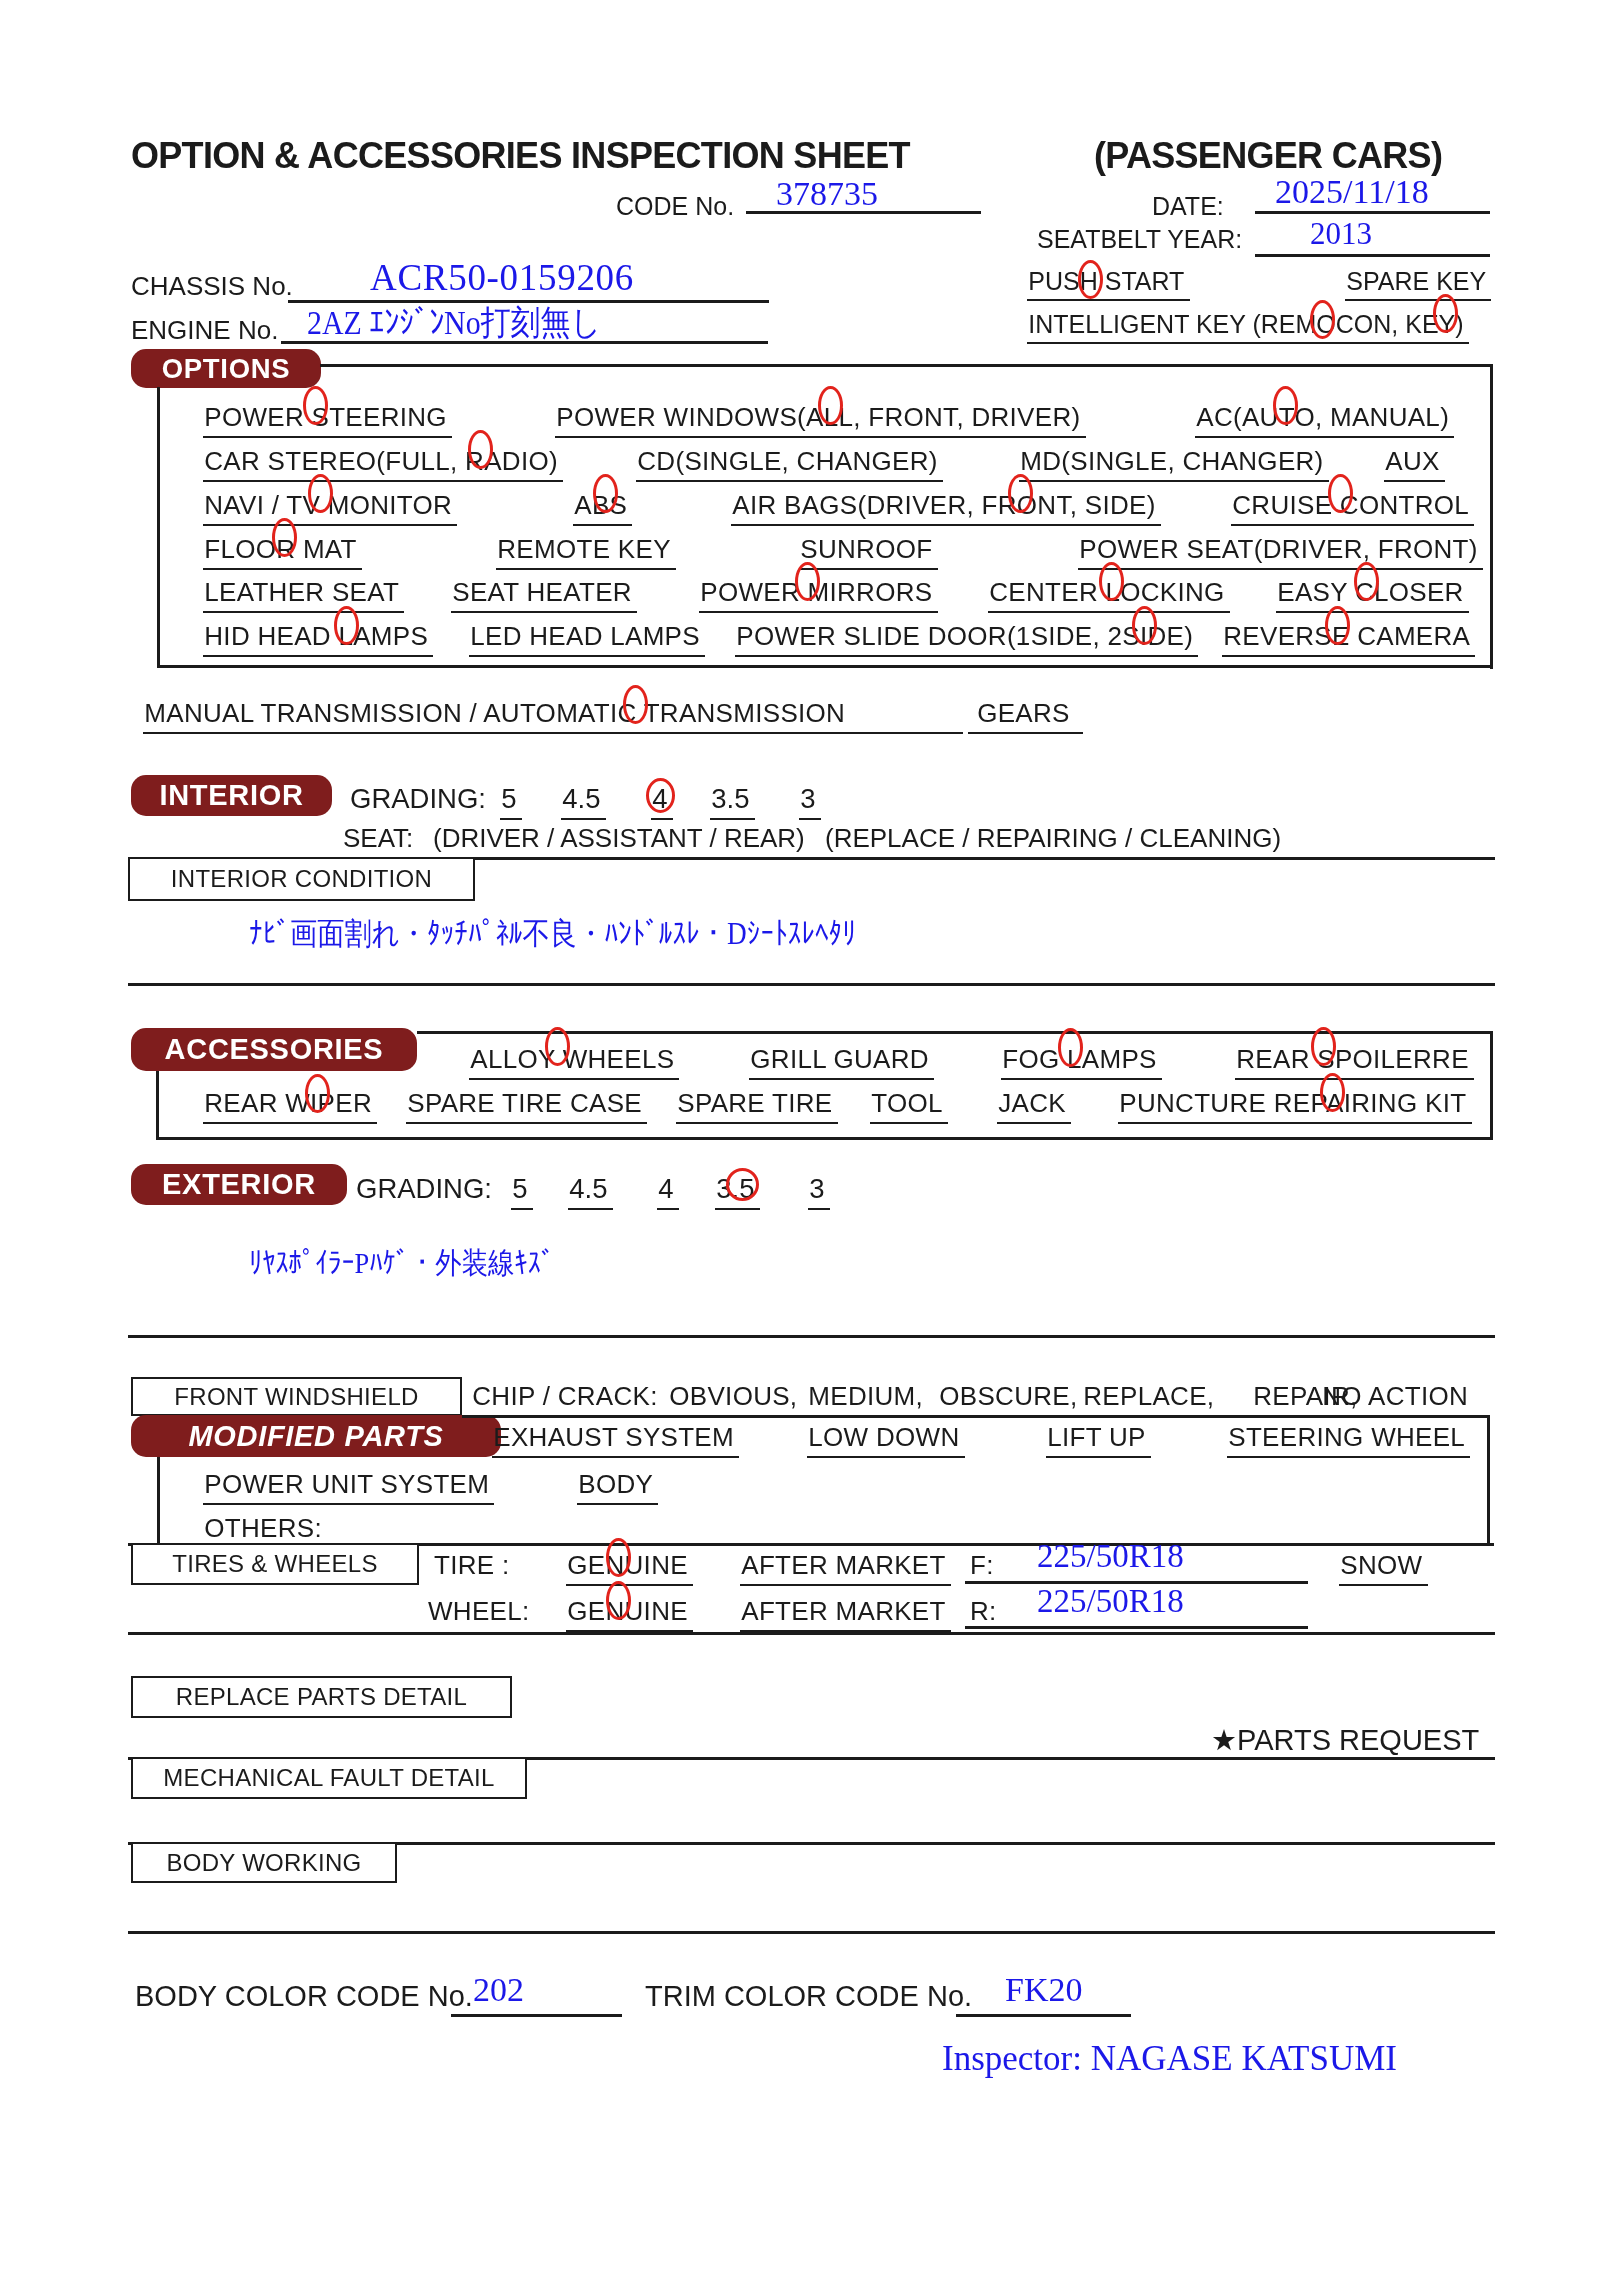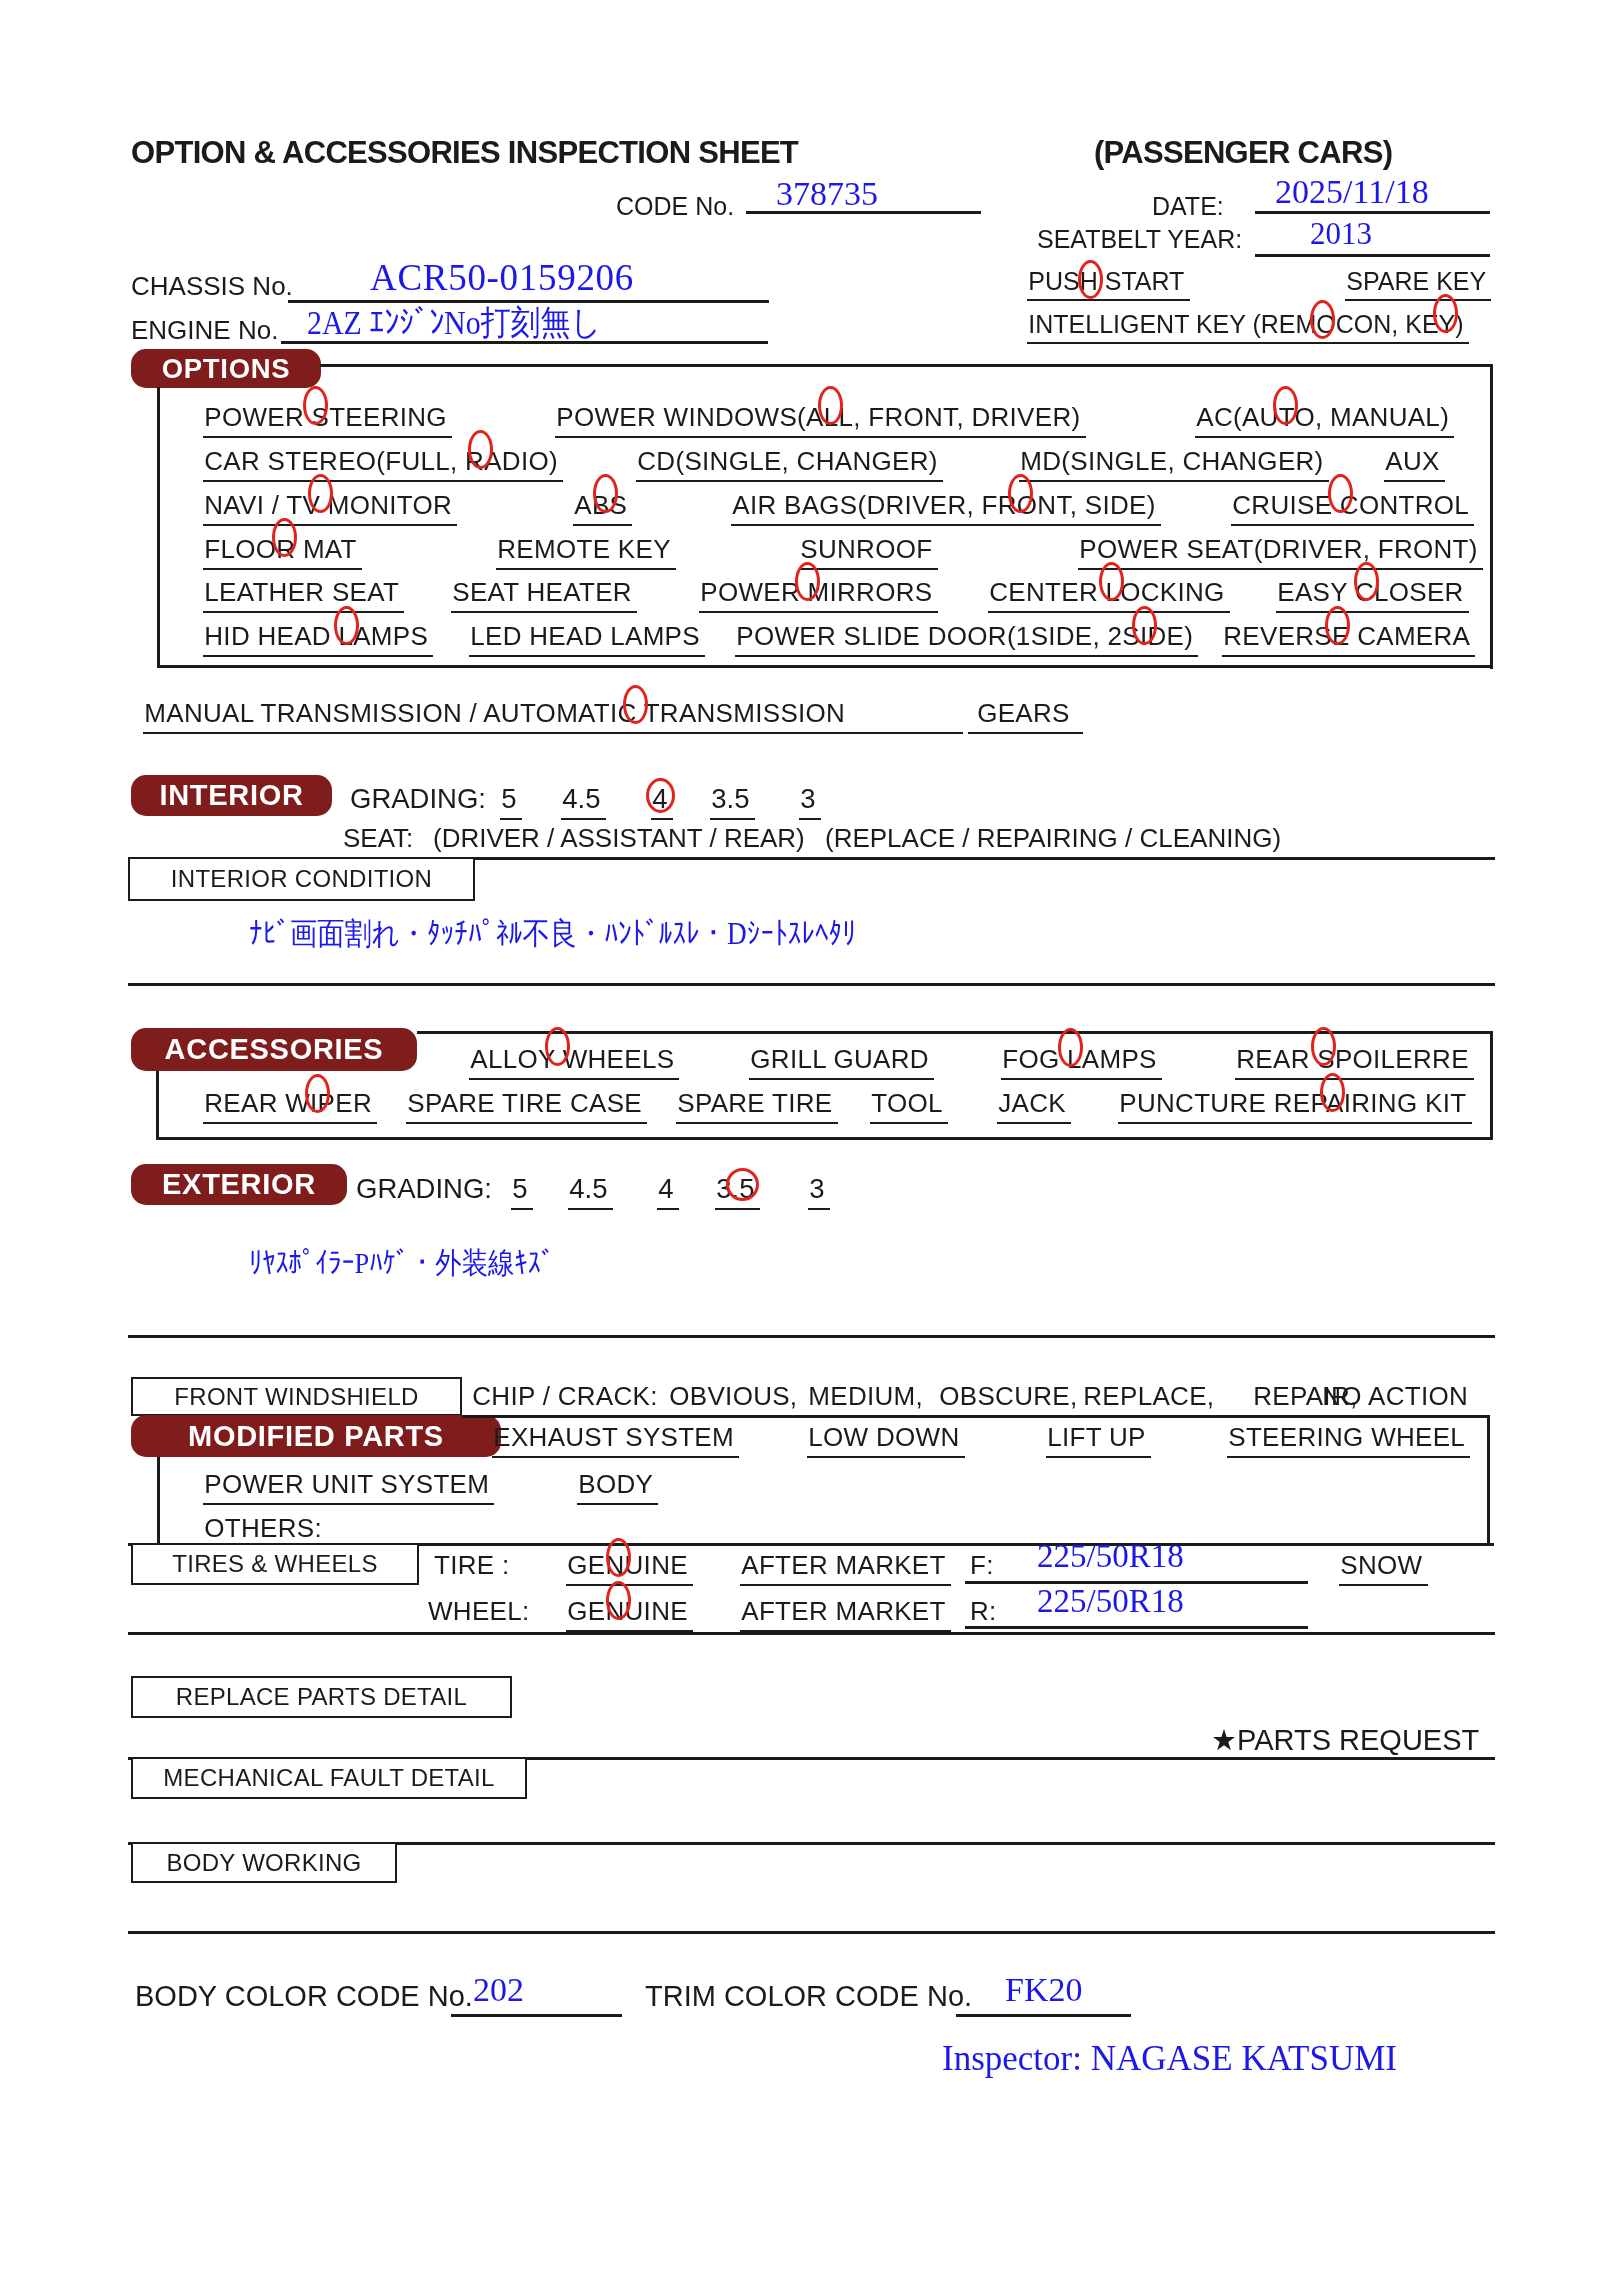--- a/index.html
+++ b/index.html
@@ -27,21 +27,21 @@
     font-size:24px;letter-spacing:0.3px;box-sizing:border-box;
   }
   .line{position:absolute;background:#1b1b1b;height:3.3px;}
   .vline{position:absolute;background:#1b1b1b;width:2.6px;}
   .blue{color:#1b18e8;font-family:"Liberation Serif", serif;}
   .bluejp{color:#1b18e8;font-family:"Liberation Serif", serif;transform:scaleX(0.88);transform-origin:0 50%;}
   .circle{
     position:absolute;border:3.9px solid #e2231c;border-radius:50%;
     width:25px;height:39px;box-sizing:border-box;background:transparent;
   }
-  .title{font-size:31px;font-weight:bold;letter-spacing:-0.7px;}
+  .title{font-size:36px;font-weight:bold;letter-spacing:-0.7px;}
 </style>
 </head>
 <body>
 
 <div id="sheet">
 
   <div class="abs title" style="left:131px;top:135px;">OPTION &amp; ACCESSORIES INSPECTION SHEET</div>
   <div class="abs title" style="left:1094px;top:135px;">(PASSENGER CARS)</div>
 
   <div class="abs sm" style="left:616px;top:192px;">CODE No.</div>
@@ -157,21 +157,21 @@
 
   <div class="wbox" style="left:131px;top:1377px;width:331px;height:39px;">FRONT WINDSHIELD</div>
   <div class="abs opt u" style="left:471px;top:1381px;">CHIP / CRACK:</div>
   <div class="abs opt u" style="left:668px;top:1381px;">OBVIOUS,</div>
   <div class="abs opt u" style="left:807px;top:1381px;">MEDIUM,</div>
   <div class="abs opt u" style="left:938px;top:1381px;">OBSCURE,</div>
   <div class="abs opt u" style="left:1082px;top:1381px;">REPLACE,</div>
   <div class="abs opt u" style="left:1252px;top:1381px;text-align:center;">REPAIR,</div>
   <div class="abs opt u" style="left:1321px;top:1381px;">NO ACTION</div>
 
-  <div class="blk" style="left:131px;top:1415px;width:370px;height:42px;font-size:29px;">MODIFIED PARTS</div>
+  <div class="blk" style="left:131px;top:1415px;width:370px;height:42px;font-size:29px;font-style:italic;">MODIFIED PARTS</div>
   <div class="line" style="left:462px;top:1415px;width:1028px;"></div>
   <div class="vline" style="left:1487px;top:1415px;height:129px;"></div>
   <div class="vline" style="left:157px;top:1457px;height:88px;"></div>
 
   <div class="abs opt u" style="left:492px;top:1422px;">EXHAUST SYSTEM</div>
   <div class="abs opt u" style="left:807px;top:1422px;">LOW DOWN</div>
   <div class="abs opt u" style="left:1046px;top:1422px;">LIFT UP</div>
   <div class="abs opt u" style="left:1227px;top:1422px;">STEERING WHEEL</div>
   <div class="abs opt u" style="left:203px;top:1469px;">POWER UNIT SYSTEM</div>
   <div class="abs opt u" style="left:577px;top:1469px;">BODY</div>

